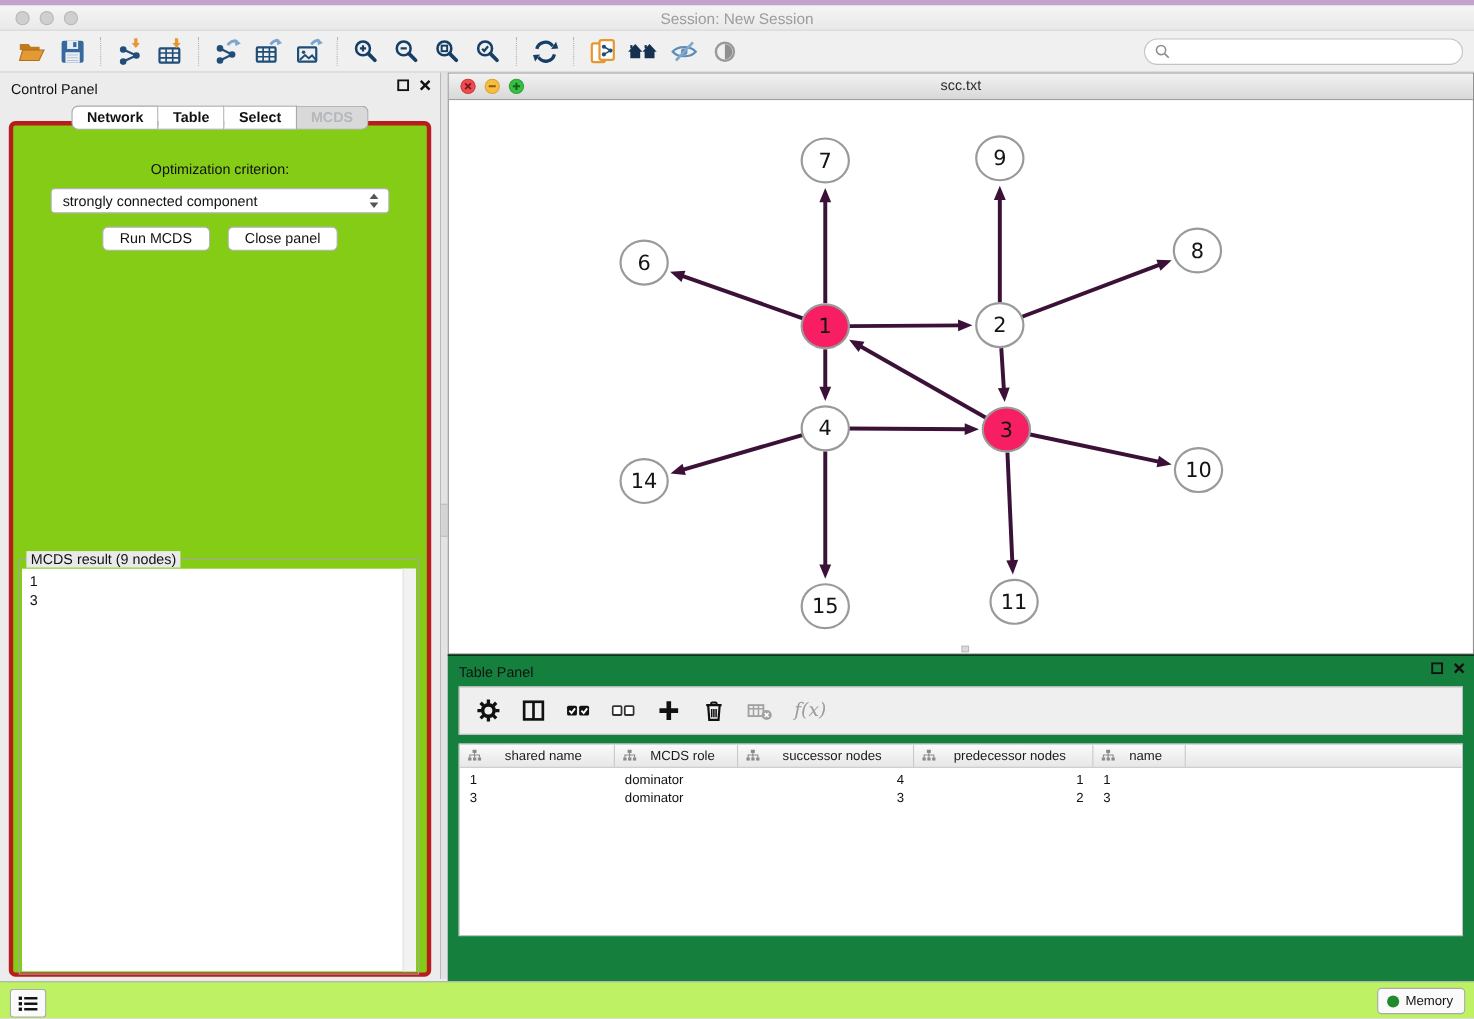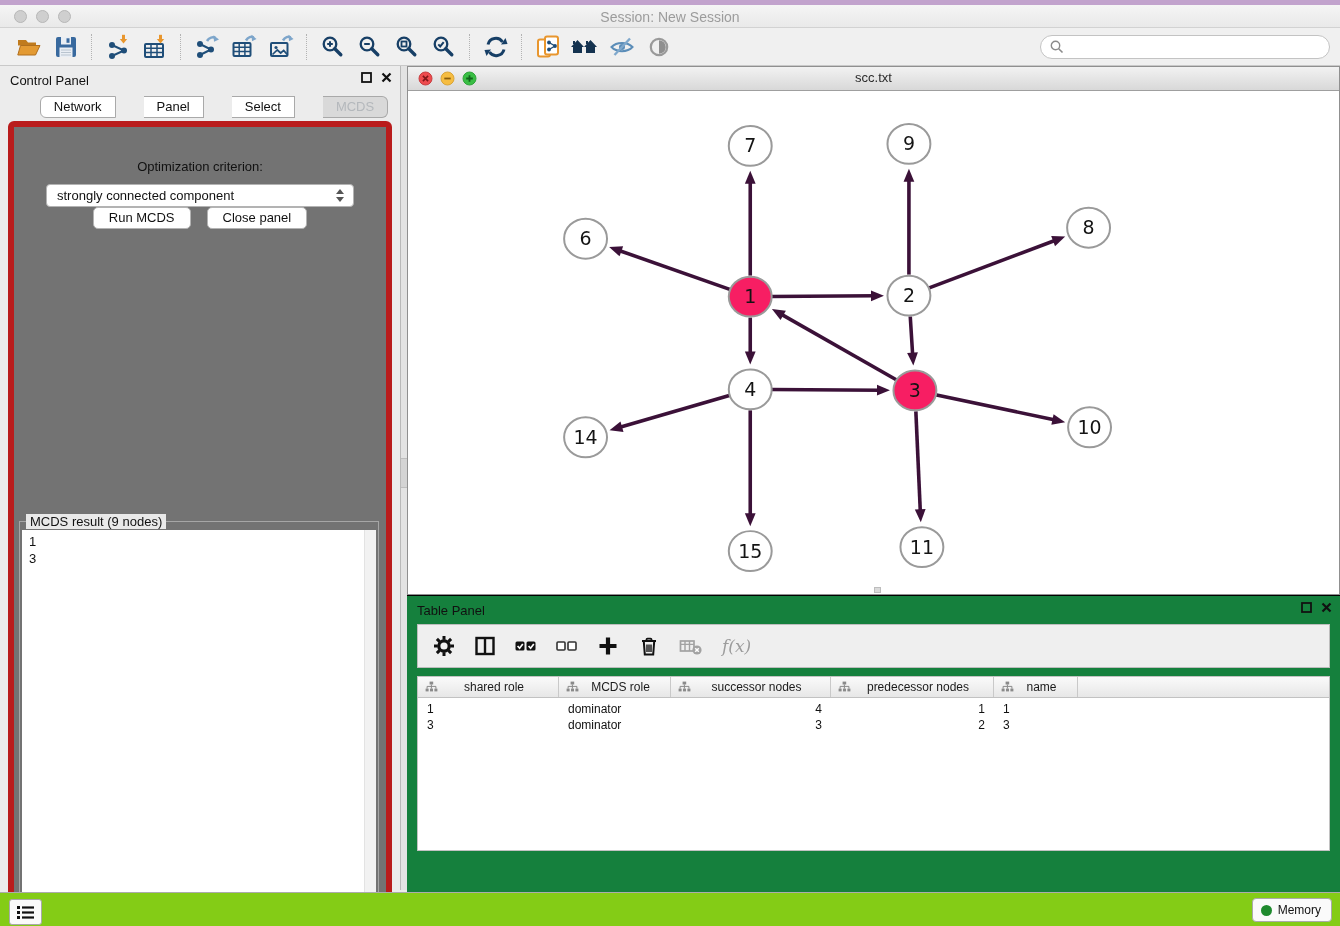--- a/index.html
+++ b/index.html
@@ -25,34 +25,34 @@
                 font-family:"Liberation Sans",sans-serif;}
   .search-glass{position:absolute;left:10px;top:5px;}
 
   
   .control-panel{position:absolute;left:0;top:66px;width:401px;height:824px;background:#ECECEC;
                  border-right:1px solid #B9B9B9;box-sizing:border-box;}
   .panel-title{position:absolute;left:10px;top:7px;font-size:13px;}
   .panel-icons{position:absolute;right:8px;top:6px;display:flex;gap:9px;align-items:center;}
   .control-tabs{position:absolute;left:0;right:0;top:30px;display:flex;justify-content:center;z-index:2;}
   .seg-tab{height:20px;line-height:20px;padding:0 13px;background:#FFF;border:1px solid #A9A9A9;
-           border-left:none;font-size:13px;font-weight:400;color:#111;cursor:default;margin-left:28px;}
+           border-left:none;font-size:13px;font-weight:700;color:#111;cursor:default;}
   .seg-tab:first-child{border-left:1px solid #A9A9A9;border-radius:6px 0 0 6px;}
   .seg-tab:last-child{border-radius:0 6px 6px 0;}
   .seg-tab.selected{background:#D9D9D9;color:#B4B8BC;}
-  .tab-content{position:absolute;left:8px;right:8px;top:55px;height:778px;background:#737373;
-               border:6px solid #b91c1c;border-radius:6px;box-sizing:border-box;}
+  .tab-content{position:absolute;left:8px;right:8px;top:44px;height:778px;background:#84cc16;
+               border:4px solid #b91c1c;border-radius:6px;box-sizing:border-box;}
   .opt-label{margin-top:32px;text-align:center;font-size:13px;}
   .criterion-select{position:relative;margin:10px auto 0;width:308px;height:23px;background:#FFF;
                     border:1px solid #B3B3B3;border-radius:4px;font-size:13px;line-height:21px;
                     padding-left:10px;box-sizing:border-box;}
   .stepper{position:absolute;right:9px;top:4px;display:flex;flex-direction:column;gap:3px;}
   .tri-up{width:0;height:0;border-left:4px solid transparent;border-right:4px solid transparent;border-bottom:5px solid #555;}
   .tri-down{width:0;height:0;border-left:4px solid transparent;border-right:4px solid transparent;border-top:5px solid #555;}
-  .btn-row{display:flex;justify-content:center;gap:16px;}
+  .btn-row{display:flex;justify-content:center;gap:16px;margin-top:12px;}
   .btn{height:22px;padding:0 15px;background:#FFF;border:1px solid #B3B3B3;border-radius:5px;
        font-size:13px;line-height:20px;color:#111;font-family:"Liberation Sans",sans-serif;}
   .result-group{position:absolute;left:5px;right:7px;top:394px;height:376px;border:1px solid #A6A6A6;}
   .result-label{position:absolute;left:6px;top:-8px;background:#E9E9E9;padding:0 4px;font-size:13px;z-index:1;}
   .result-area{position:absolute;left:2px;right:2px;top:8px;bottom:2px;background:#FFF;}
   .result-scroll{position:absolute;right:0;top:0;bottom:0;width:11px;background:#F2F2F2;border-left:1px solid #E3E3E3;}
   .result-text{margin:0;padding:3px 7px;font-family:"Liberation Sans",sans-serif;font-size:13px;line-height:17px;color:#111;}
 
   
   .splitter-v{position:absolute;left:401px;top:66px;width:6px;height:824px;background:#E3E3E3;}
@@ -88,21 +88,21 @@
   .t-body{padding-top:3px;}
   .tr{display:flex;height:16px;line-height:16px;font-size:12px;color:#111;}
   .td{box-sizing:border-box;padding-left:9px;overflow:hidden;}
   .td.num{text-align:right;padding-right:9px;padding-left:0;}
   .table-tabs{position:absolute;left:0;right:0;top:269px;display:flex;justify-content:center;}
   .table-tabs .seg-tab{border-radius:0;}
   .table-tabs .seg-tab:first-child{border-radius:8px 0 0 8px;}
   .table-tabs .seg-tab:last-child{border-radius:0 8px 8px 0;}
 
   
-  .statusbar{position:absolute;left:0;top:892px;width:100%;height:34px;background:#84cc16;
+  .statusbar{position:absolute;left:0;top:892px;width:100%;height:34px;background:#bef264;
              border-top:1px solid #ACACAC;box-sizing:border-box;padding-left:20px;}
   .list-btn{position:absolute;left:9px;top:6px;width:31px;height:24px;background:#FAFAFA;
             border:1px solid #A9A9A9;border-radius:3px;display:flex;align-items:center;justify-content:center;}
   .memory-btn{position:absolute;right:8px;top:5px;height:24px;padding:0 10px 0 8px;background:#FAFAFA;
               border:1px solid #A9A9A9;border-radius:4px;display:flex;align-items:center;gap:6px;
               font-size:12px;box-sizing:border-box;font-family:"Liberation Sans",sans-serif;}
   .mem-dot{width:11px;height:11px;border-radius:50%;background:#1F8A2E;}
 </style>
 </head>
 <body>
@@ -267,21 +267,21 @@
     <div class="panel-icons">
       <svg width="11" height="11" viewBox="0 0 11 11">
         <rect x="1" y="1" width="9" height="9" fill="none" stroke="#111" stroke-width="1.8"></rect>
       </svg>
       <svg width="11" height="11" viewBox="0 0 11 11">
         <path d="M1.5 1.5 L9.5 9.5 M9.5 1.5 L1.5 9.5" stroke="#111" stroke-width="2.2"></path>
       </svg>
     </div>
     <div class="control-tabs" id="control-tabs">
         <div class="seg-tab">Network</div>
-        <div class="seg-tab">Panel</div>
+        <div class="seg-tab">Table</div>
         <div class="seg-tab">Select</div>
         <div class="seg-tab selected">MCDS</div>
       </div>
     <div class="tab-content">
       <div class="opt-label">Optimization criterion:</div>
       <div class="criterion-select">
         <span>strongly connected component</span>
         <span class="stepper">
           <span class="tri-up"></span>
             <span class="tri-down"></span>
@@ -509,21 +509,21 @@
           <div class="th col0">
             <svg width="13" height="12" viewBox="0 0 13 12">
               <g fill="#8A8A8A">
                 <rect x="4.6" y="0.6" width="3.6" height="2.9"></rect>
                 <rect x="0.6" y="7.6" width="3" height="2.8"></rect>
                 <rect x="5" y="7.6" width="3" height="2.8"></rect>
                 <rect x="9.4" y="7.6" width="3" height="2.8"></rect>
               </g>
               <path d="M6.4 3.5 V5.4 M2.1 7.6 V5.4 H10.9 V7.6 M6.4 5.4 V7.6" stroke="#8A8A8A" fill="none" stroke-width="1"></path>
             </svg>
-            <span class="th-label">shared role</span>
+            <span class="th-label">shared name</span>
           </div>
           <div class="th col1">
             <svg width="13" height="12" viewBox="0 0 13 12">
               <g fill="#8A8A8A">
                 <rect x="4.6" y="0.6" width="3.6" height="2.9"></rect>
                 <rect x="0.6" y="7.6" width="3" height="2.8"></rect>
                 <rect x="5" y="7.6" width="3" height="2.8"></rect>
                 <rect x="9.4" y="7.6" width="3" height="2.8"></rect>
               </g>
               <path d="M6.4 3.5 V5.4 M2.1 7.6 V5.4 H10.9 V7.6 M6.4 5.4 V7.6" stroke="#8A8A8A" fill="none" stroke-width="1"></path>

